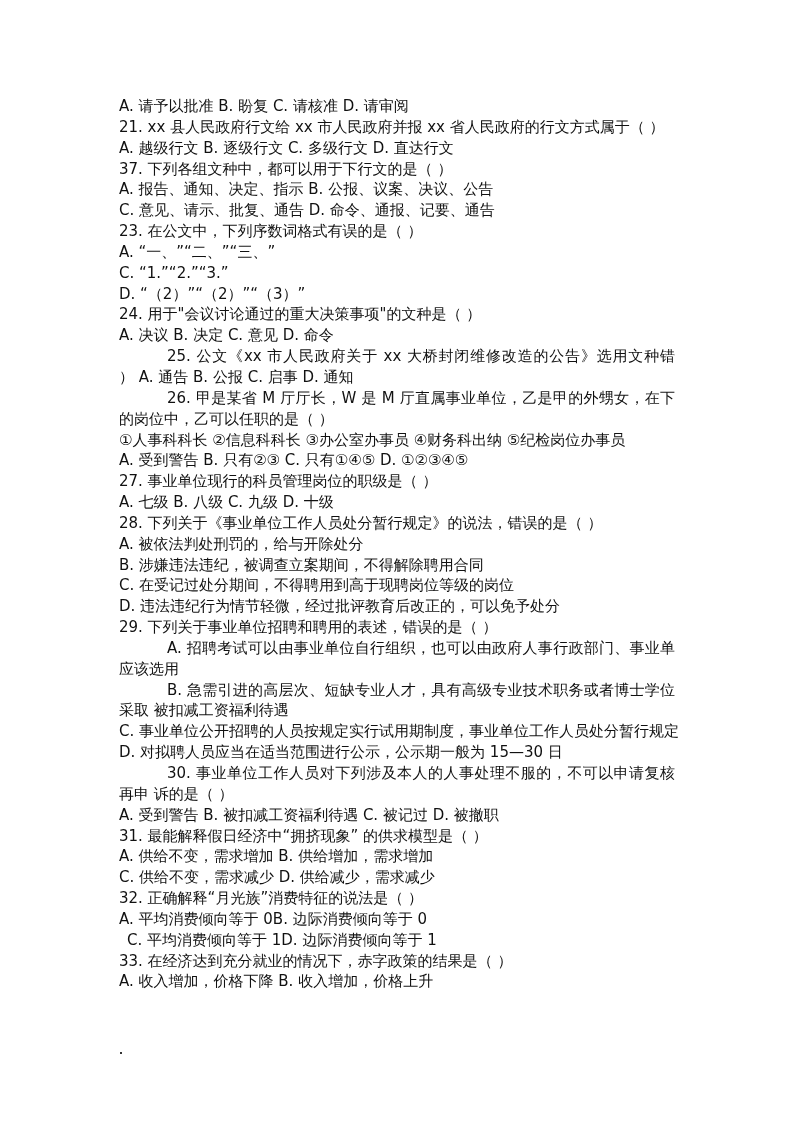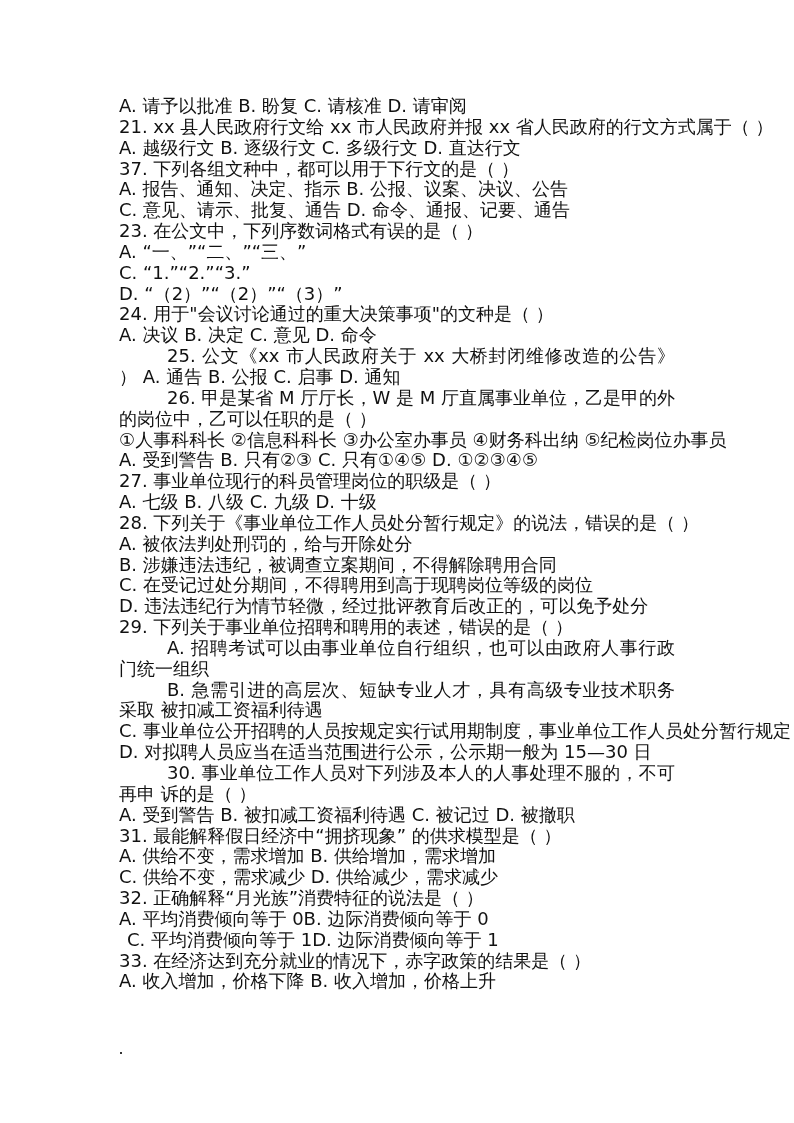--- a/index.html
+++ b/index.html
@@ -3,21 +3,21 @@
 <meta charset="utf-8">
 <style>
   html, body { margin: 0; padding: 0; background: #ffffff; }
   body { width: 794px; height: 1123px; position: relative; overflow: hidden; }
   .page {
     position: absolute;
     left: 119px;
     top: 96px;
     width: 556px;
     font-family: "DejaVu Sans", sans-serif;
-    font-size: 18px;
+    font-size: 15px;
     line-height: 20.85px;
     color: #111111;
   }
   .line { white-space: nowrap; overflow: visible; height: 20.85px; }
   .justify { white-space: normal; text-align: justify; text-align-last: justify; height: 20.85px; overflow: hidden; margin-left: 48px; }
   .indent { padding-left: 8px; }
   .footer-dot {
     position: absolute;
     left: 120px;
     top: 1052px;
@@ -50,21 +50,21 @@
   <div class="line">A.  受到警告  B.  只有②③  C.  只有①④⑤  D.  ①②③④⑤</div>
   <div class="line">27.  事业单位现行的科员管理岗位的职级是（  ）</div>
   <div class="line">A.  七级  B.  八级  C.  九级  D.  十级</div>
   <div class="line">28.  下列关于《事业单位工作人员处分暂行规定》的说法，错误的是（  ）</div>
   <div class="line">A.  被依法判处刑罚的，给与开除处分</div>
   <div class="line">B.  涉嫌违法违纪，被调查立案期间，不得解除聘用合同</div>
   <div class="line">C.  在受记过处分期间，不得聘用到高于现聘岗位等级的岗位</div>
   <div class="line">D.  违法违纪行为情节轻微，经过批评教育后改正的，可以免予处分</div>
   <div class="line">29.  下列关于事业单位招聘和聘用的表述，错误的是（  ）</div>
   <div class="line justify">A.  招聘考试可以由事业单位自行组织，也可以由政府人事行政部门、事业单位上级主管部</div>
-  <div class="line">门统一组织</div>
+  <div class="line">应该选用</div>
   <div class="line justify">B.  急需引进的高层次、短缺专业人才，具有高级专业技术职务或者博士学位的人员，可以</div>
   <div class="line">采取  被扣减工资福利待遇</div>
   <div class="line">C.  事业单位公开招聘的人员按规定实行试用期制度，事业单位工作人员处分暂行规定</div>
   <div class="line">D.  对拟聘人员应当在适当范围进行公示，公示期一般为  15—30  日</div>
   <div class="line justify">30.  事业单位工作人员对下列涉及本人的人事处理不服的，不可以申请复核或者提出申诉、</div>
   <div class="line">再申  诉的是（  ）</div>
   <div class="line">A.  受到警告  B.  被扣减工资福利待遇  C.  被记过  D.  被撤职</div>
   <div class="line">31.  最能解释假日经济中“拥挤现象”  的供求模型是（  ）</div>
   <div class="line">A.  供给不变，需求增加  B.  供给增加，需求增加</div>
   <div class="line">C.  供给不变，需求减少  D.  供给减少，需求减少</div>

